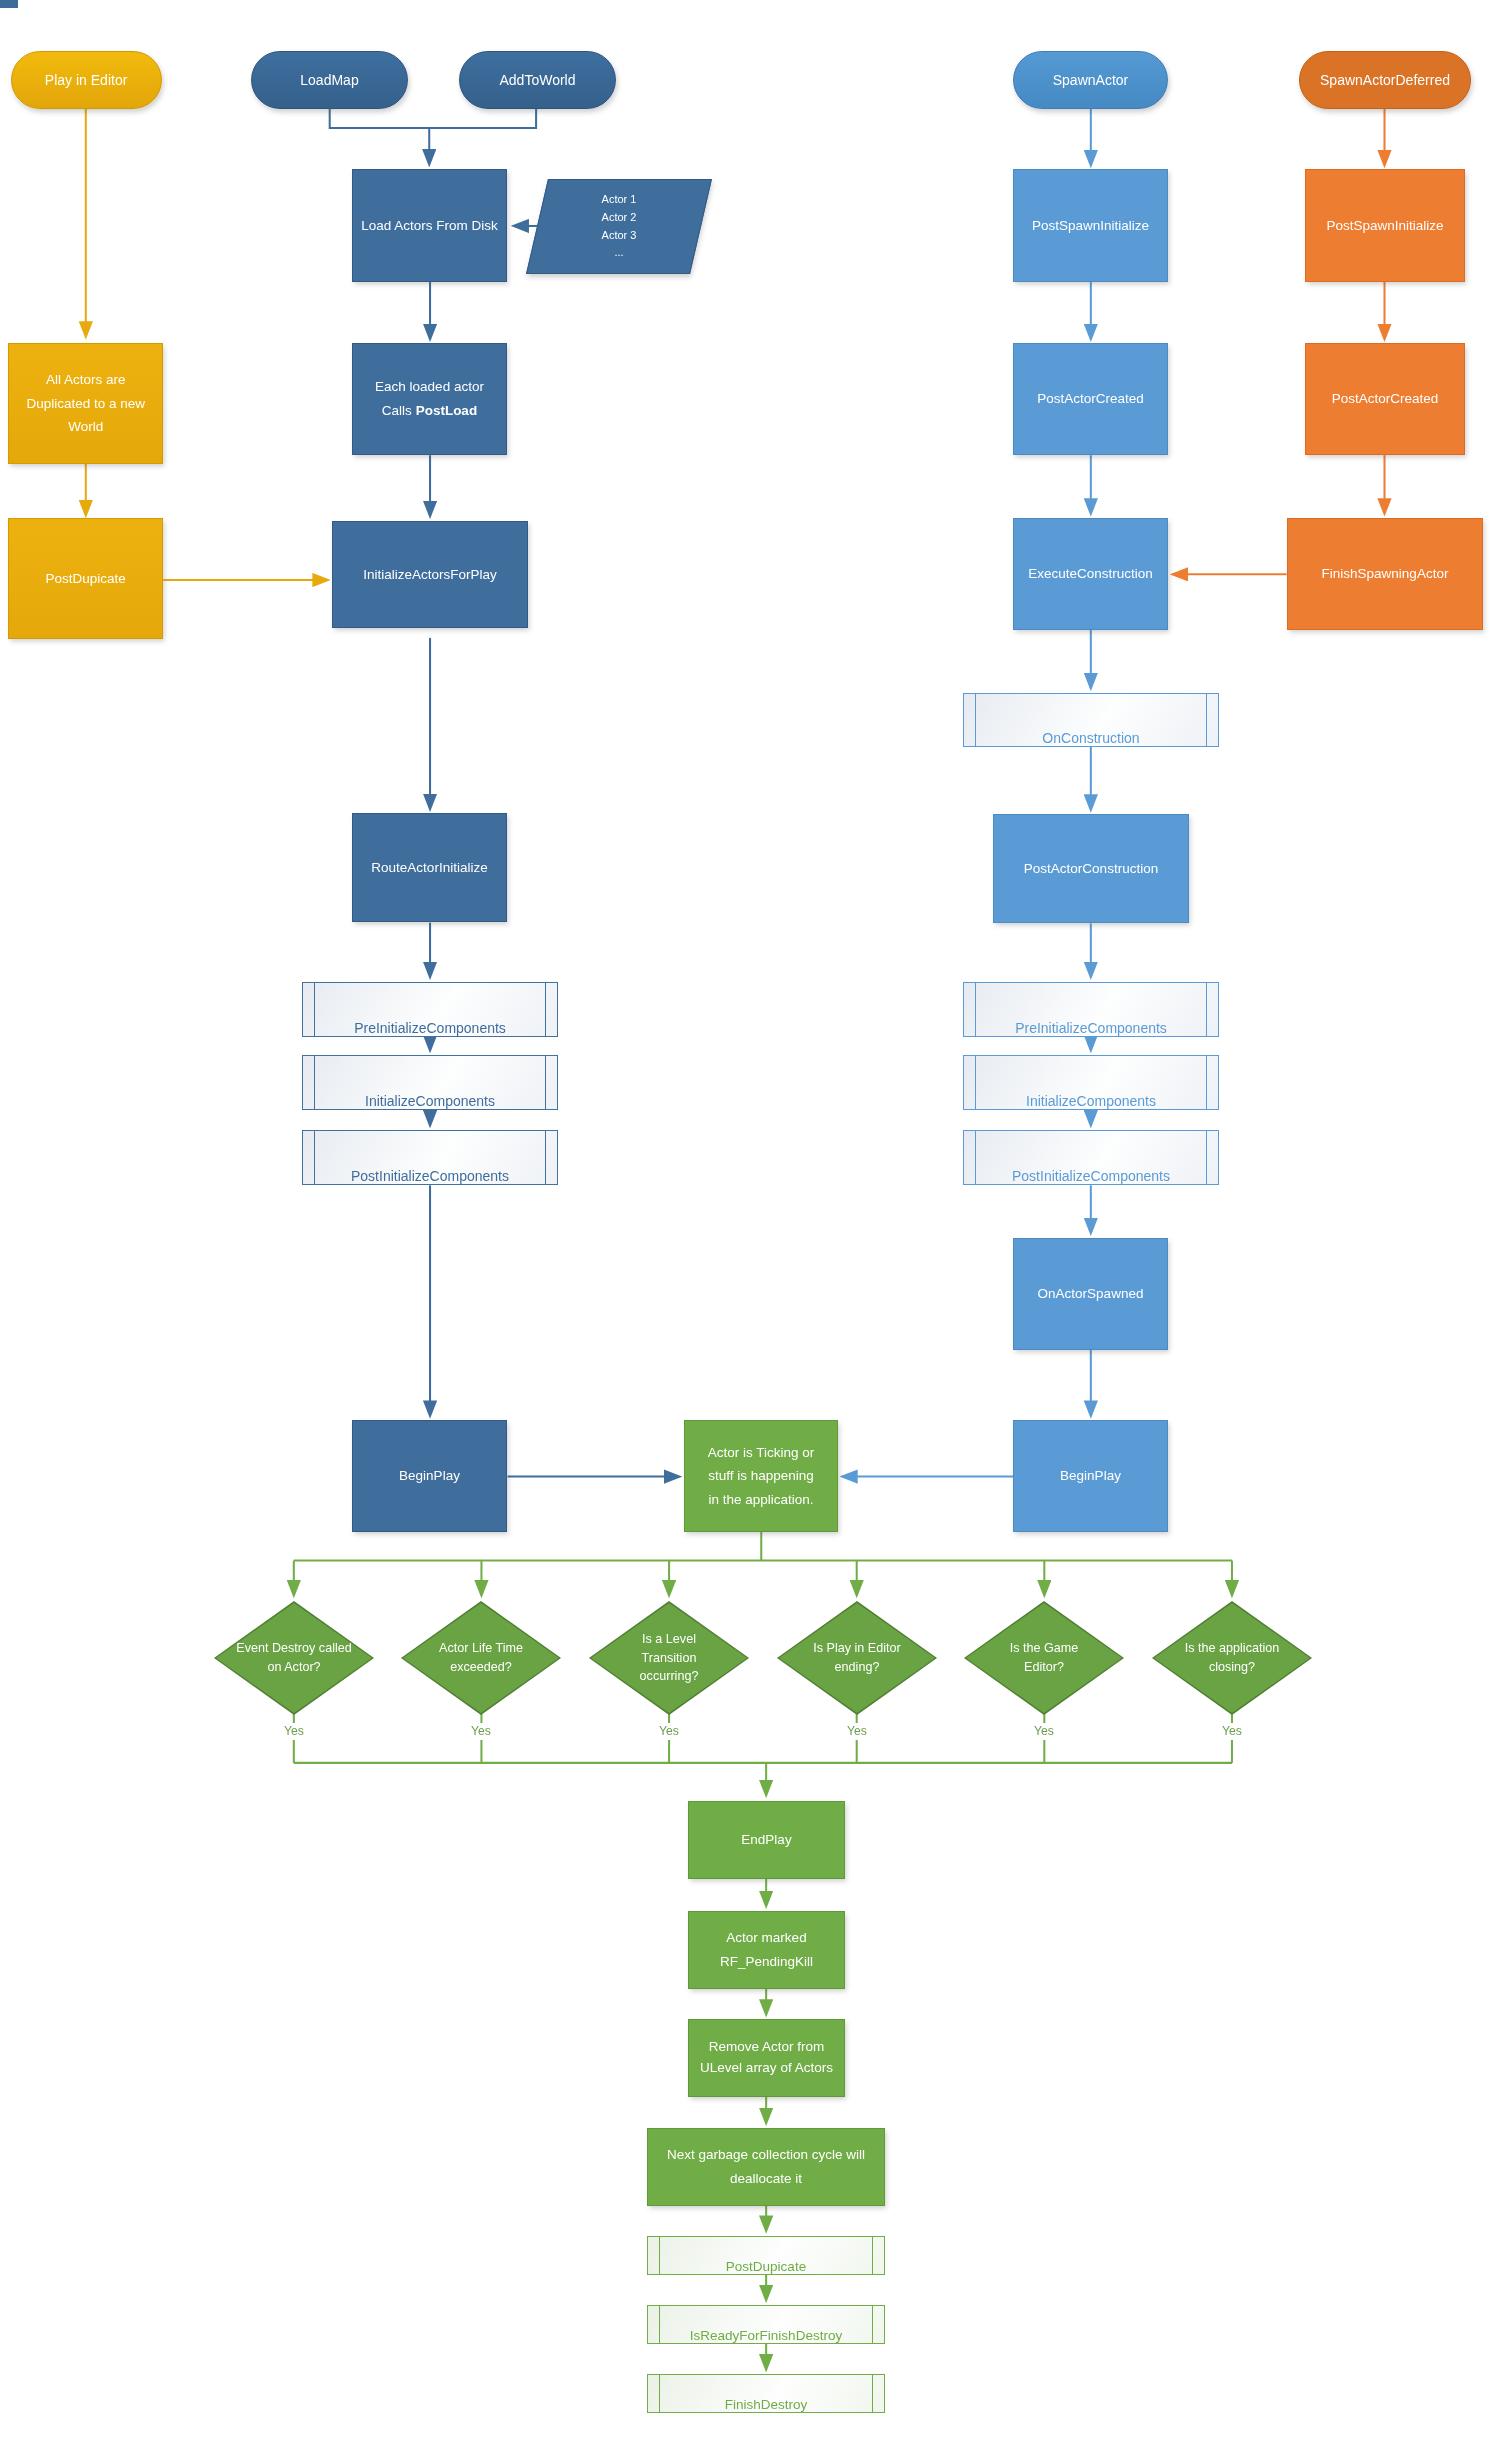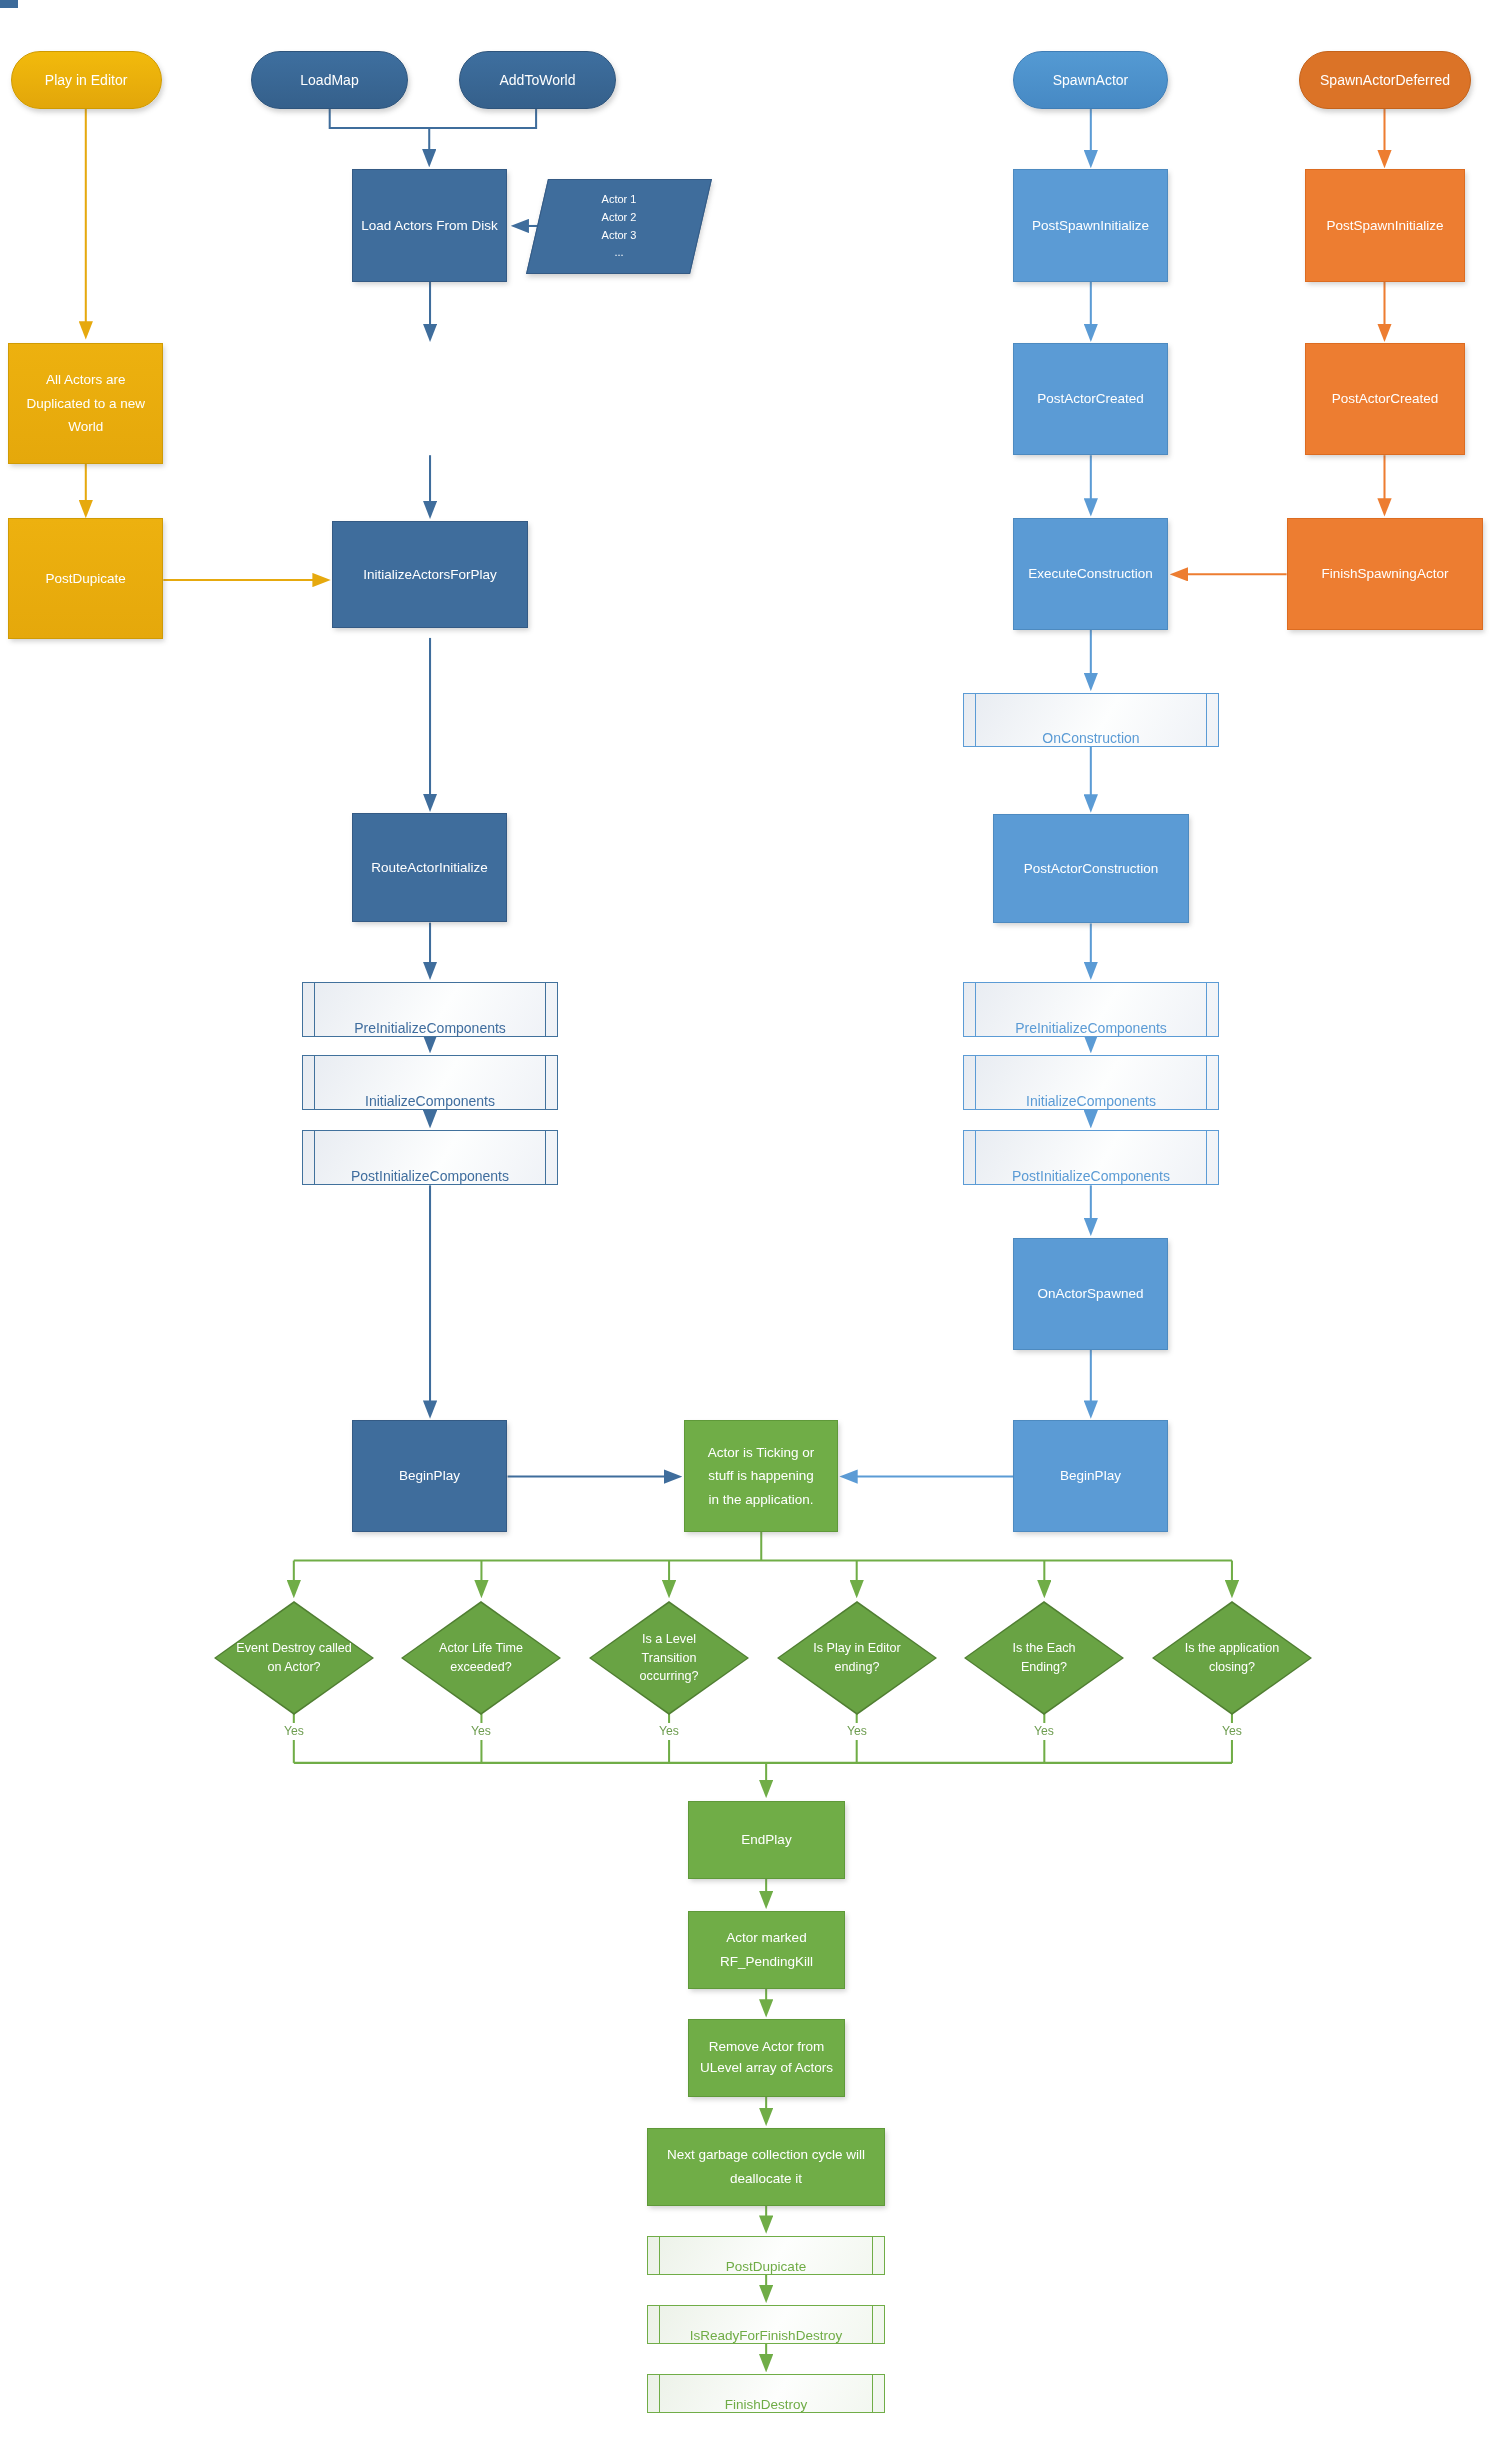--- a/index.html
+++ b/index.html
@@ -154,20 +154,24 @@
 
   <div class="para">
     <div class="para-inner">
       <span>Actor 1</span>
       <span>Actor 2</span>
       <span>Actor 3</span>
       <span>...</span>
     </div>
   </div>
 
+  <div class="node box-darkblue shadow" style="left:352px;top:343px;width:155px;height:112px;padding:4.9px;flex-direction:column;">
+    <span>Each loaded actor</span>
+    <span><span>Calls </span><b>PostLoad</b></span>
+  </div>
 
   <div class="node box-darkblue shadow" style="left:332px;top:521px;width:196px;height:107px;">
     <span>InitializeActorsForPlay</span>
   </div>
 
   <div class="node box-darkblue shadow" style="left:352px;top:813px;width:155px;height:109px;">
     <span>RouteActorInitialize</span>
   </div>
 
   <div class="subbox sub-blue" style="left:302px;top:982px;width:256px;height:55px;">
@@ -256,21 +260,21 @@
   </div>
   <div class="diamond" style="left:777px;top:1601px;">
     <div class="dout"></div>
     <div class="din">
         <span style="width:122px;">Is Play in Editor ending?</span>
       </div>
   </div>
   <div class="diamond" style="left:964px;top:1601px;">
     <div class="dout"></div>
     <div class="din">
-        <span style="width:91px;">Is the Each Ending?</span>
+        <span style="width:91px;">Is the Game Editor?</span>
       </div>
   </div>
   <div class="diamond" style="left:1152px;top:1601px;">
     <div class="dout"></div>
     <div class="din">
         <span style="width:122px;">Is the application closing?</span>
       </div>
   </div>
 
   <span class="yes" style="left:294px;top:1723px;">Yes</span>

